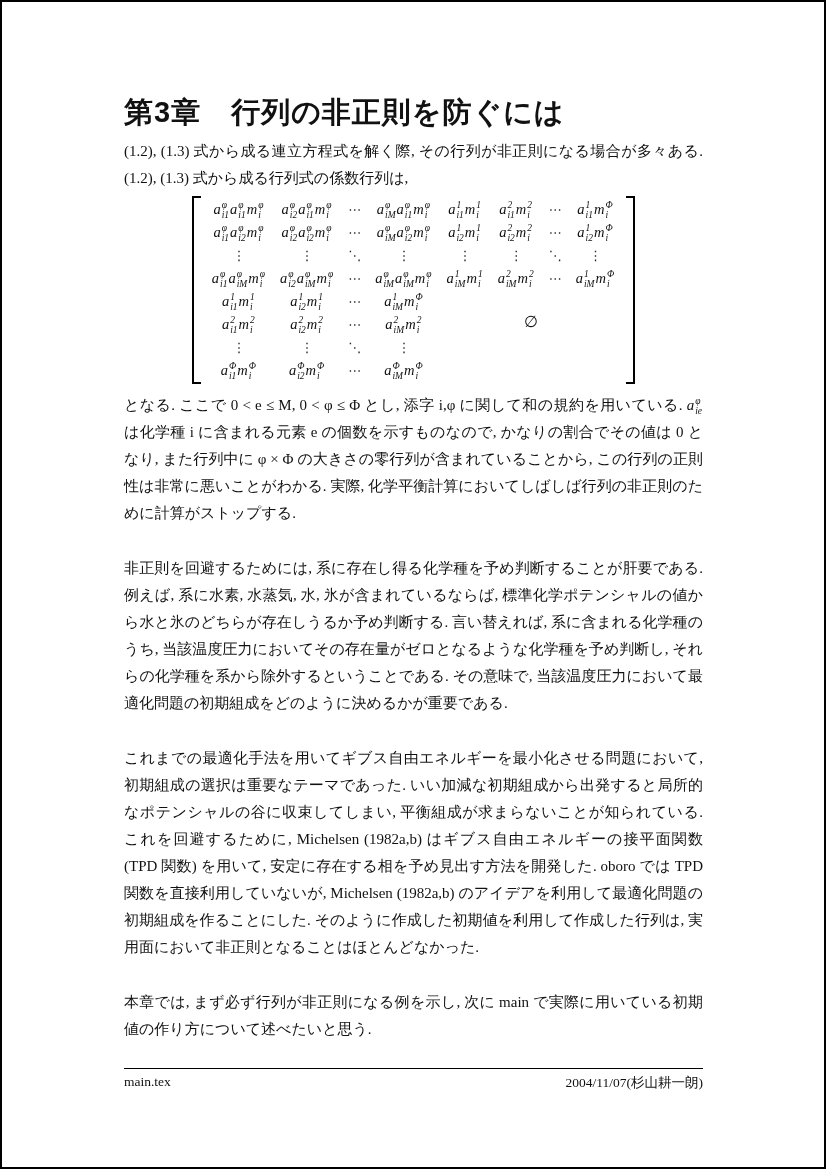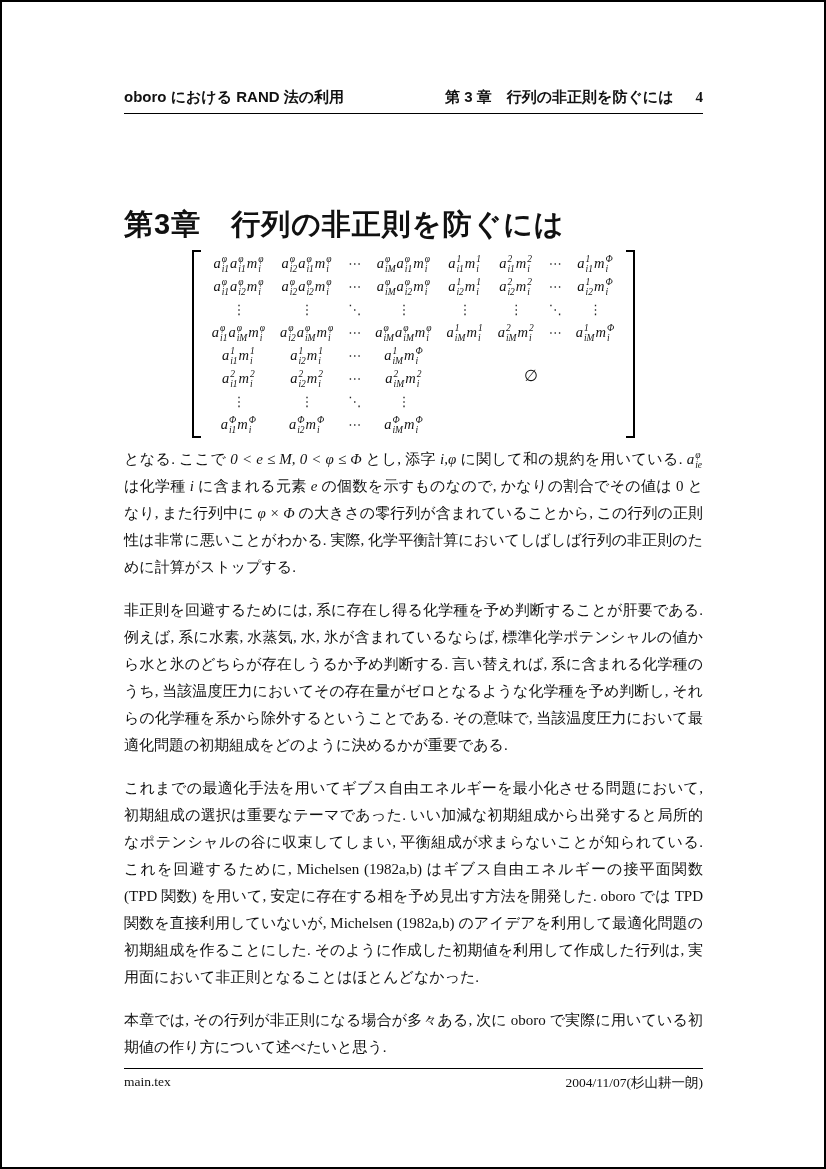--- a/index.html
+++ b/index.html
@@ -22,23 +22,23 @@
   
   h1.chapter-title{
     margin:92px 0 8px;font-size:29px;line-height:36px;font-weight:700;letter-spacing:1px;
     font-family:"Liberation Sans","DejaVu Sans",sans-serif;
   }
   
   .intro{margin-top:74px;}
   p.body-p{
     margin:0;font-size:15px;line-height:27px;text-align:justify;
   }
-  section[data-name="body-paragraphs"] p.body-p{margin-top:16px;}
+  section[data-name="body-paragraphs"] p.body-p{margin-top:28px;}
   section[data-name="body-paragraphs"] p.body-p:first-child{margin-top:8px;}
-  .mi{font-style:italic;}
+  .mi{}
   
   .mt{display:inline-flex;align-items:center;white-space:nowrap;margin-right:1px;}
   .mb{font-style:italic;}
   .ss{
     display:inline-flex;flex-direction:column;align-items:flex-start;
     font-size:9.5px;line-height:9.5px;font-style:italic;vertical-align:middle;
     margin-left:1px;transform:translateY(1px);
   }
   
   .matrix-wrap{display:flex;justify-content:center;align-items:stretch;margin:4px 0 8px;}
@@ -60,30 +60,24 @@
     display:flex;justify-content:space-between;
     font-size:13.5px;
   }
 </style>
 </head>
 <body>
 
 <div class="page" data-name="document-page">
   <div class="content">
 
-    <div class="header" data-name="page-header">
-      <span data-name="header-document-title">oboro における RAND 法の利用</span>
-      <span class="right">
-        <span data-name="header-chapter-title">第 3 章　行列の非正則を防ぐには</span>
-        <span class="pagenum" data-name="header-page-number">4</span>
-      </span>
-    </div>
 
     <h1 class="chapter-title" data-name="chapter-title">第3章　行列の非正則を防ぐには</h1>
 
+    <p class="body-p intro" data-name="intro-paragraph">(1.2), (1.3) 式から成る連立方程式を解く際, その行列が非正則になる場合が多々ある. (1.2), (1.3) 式から成る行列式の係数行列は,</p>
 
     <div class="matrix-wrap" data-name="coefficient-matrix">
       <div class="bracket left" data-name="matrix-left-bracket"></div>
       <table class="matrix" data-name="matrix-table">
           <tbody>
             <tr>
               <td data-name="matrix-cell"><span class="mt">
                   <span class="mb">a</span>
                   <span class="ss">
                     <span>φ</span>
@@ -533,21 +527,21 @@
     <section data-name="body-paragraphs">
         <p class="body-p" data-name="paragraph">となる. ここで <span class="mi">0 &lt; e ≤ M, 0 &lt; φ ≤ Φ</span> とし, 添字 <span class="mi">i,φ</span> に関して和の規約を用いている. <span><span class="mt">
               <span class="mb">a</span>
               <span class="ss">
                 <span>φ</span>
                 <span>ie</span>
               </span>
             </span></span> は化学種 <span class="mi">i</span> に含まれる元素 <span class="mi">e</span> の個数を示すものなので, かなりの割合でその値は 0 となり, また行列中に <span class="mi">φ × Φ</span> の大きさの零行列が含まれていることから, この行列の正則性は非常に悪いことがわかる. 実際, 化学平衡計算においてしばしば行列の非正則のために計算がストップする.</p>
         <p class="body-p" data-name="paragraph">非正則を回避するためには, 系に存在し得る化学種を予め判断することが肝要である. 例えば, 系に水素, 水蒸気, 水, 氷が含まれているならば, 標準化学ポテンシャルの値から水と氷のどちらが存在しうるか予め判断する. 言い替えれば, 系に含まれる化学種のうち, 当該温度圧力においてその存在量がゼロとなるような化学種を予め判断し, それらの化学種を系から除外するということである. その意味で, 当該温度圧力において最適化問題の初期組成をどのように決めるかが重要である.</p>
         <p class="body-p" data-name="paragraph">これまでの最適化手法を用いてギブス自由エネルギーを最小化させる問題において, 初期組成の選択は重要なテーマであった. いい加減な初期組成から出発すると局所的なポテンシャルの谷に収束してしまい, 平衡組成が求まらないことが知られている. これを回避するために, Michelsen (1982a,b) はギブス自由エネルギーの接平面関数 (TPD 関数) を用いて, 安定に存在する相を予め見出す方法を開発した. oboro では TPD 関数を直接利用していないが, Michelsen (1982a,b) のアイデアを利用して最適化問題の初期組成を作ることにした. そのように作成した初期値を利用して作成した行列は, 実用面において非正則となることはほとんどなかった.</p>
-        <p class="body-p" data-name="paragraph">本章では, その行列が非正則になる場合が多々ある, 次に oboro で実際に用いている初期値の作り方について述べたいと思う.</p>
+        <p class="body-p" data-name="paragraph">本章では, まず必ず行列が非正則になる例を示し, 次に main で実際に用いている初期値の作り方について述べたいと思う.</p>
       </section>
 
   </div>
 
   <div class="footer" data-name="page-footer">
     <span data-name="footer-filename">main.tex</span>
     <span data-name="footer-date-author">2004/11/07(杉山耕一朗)</span>
   </div>
 </div>
 

